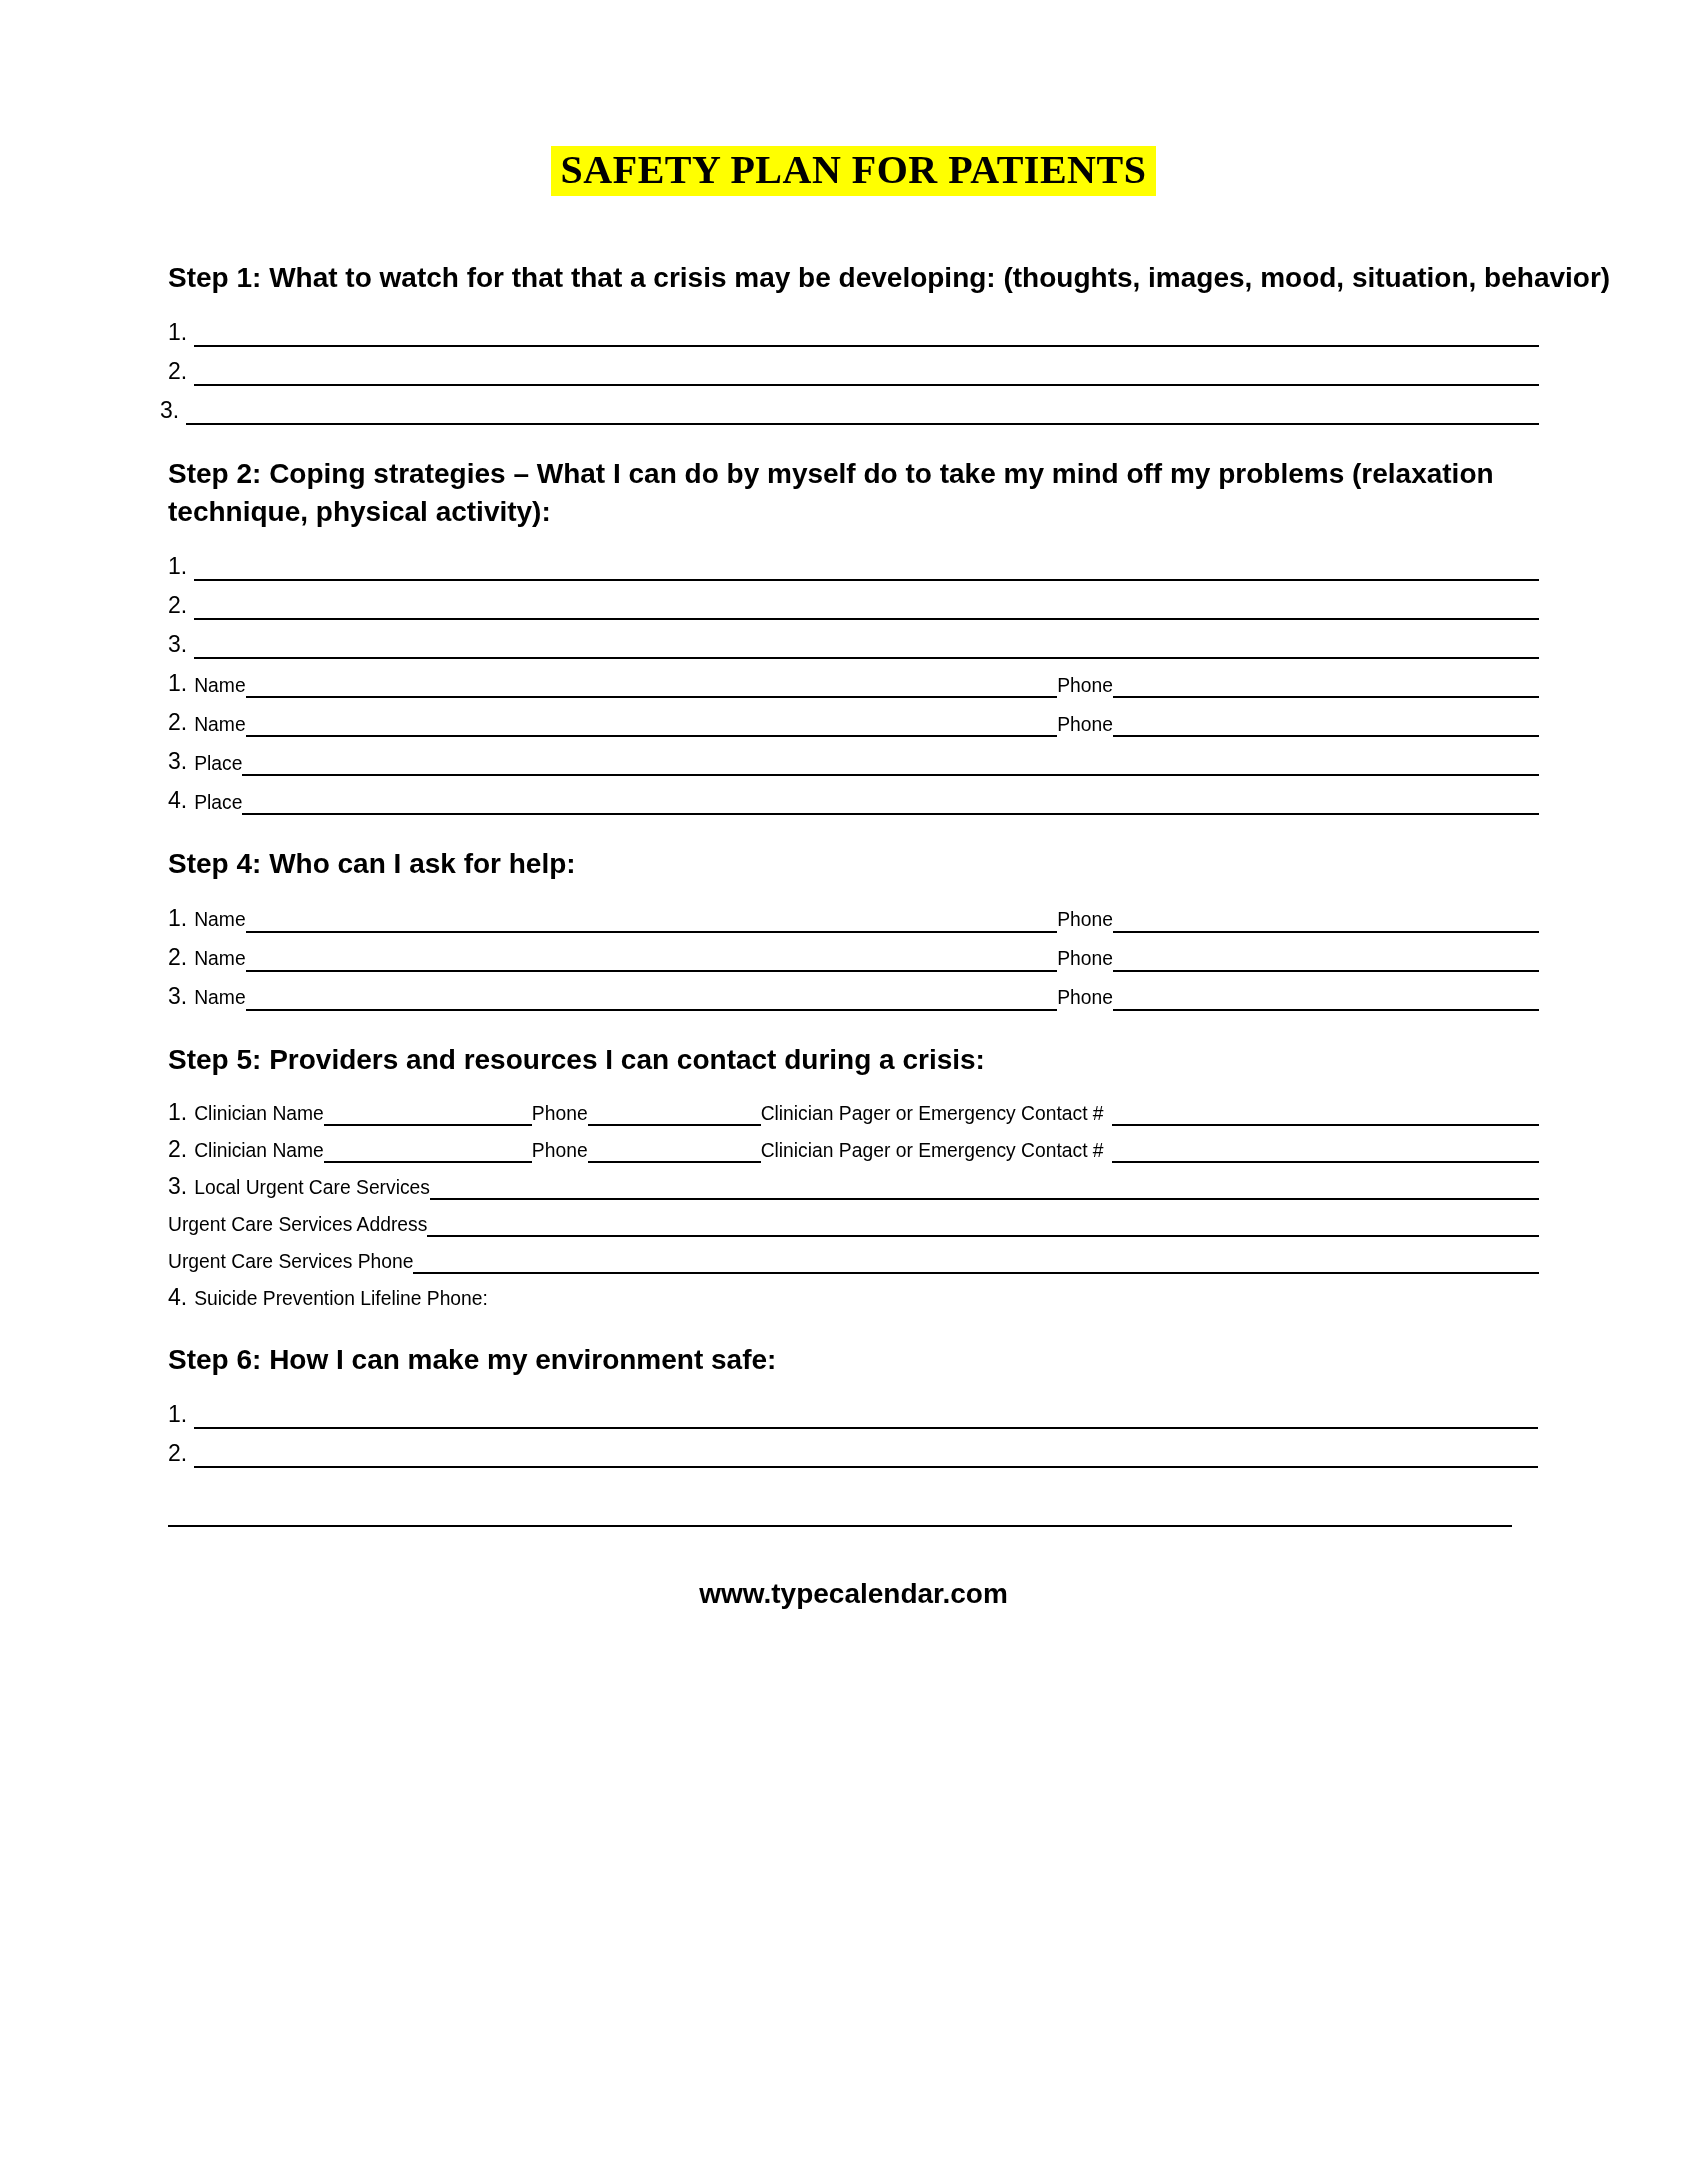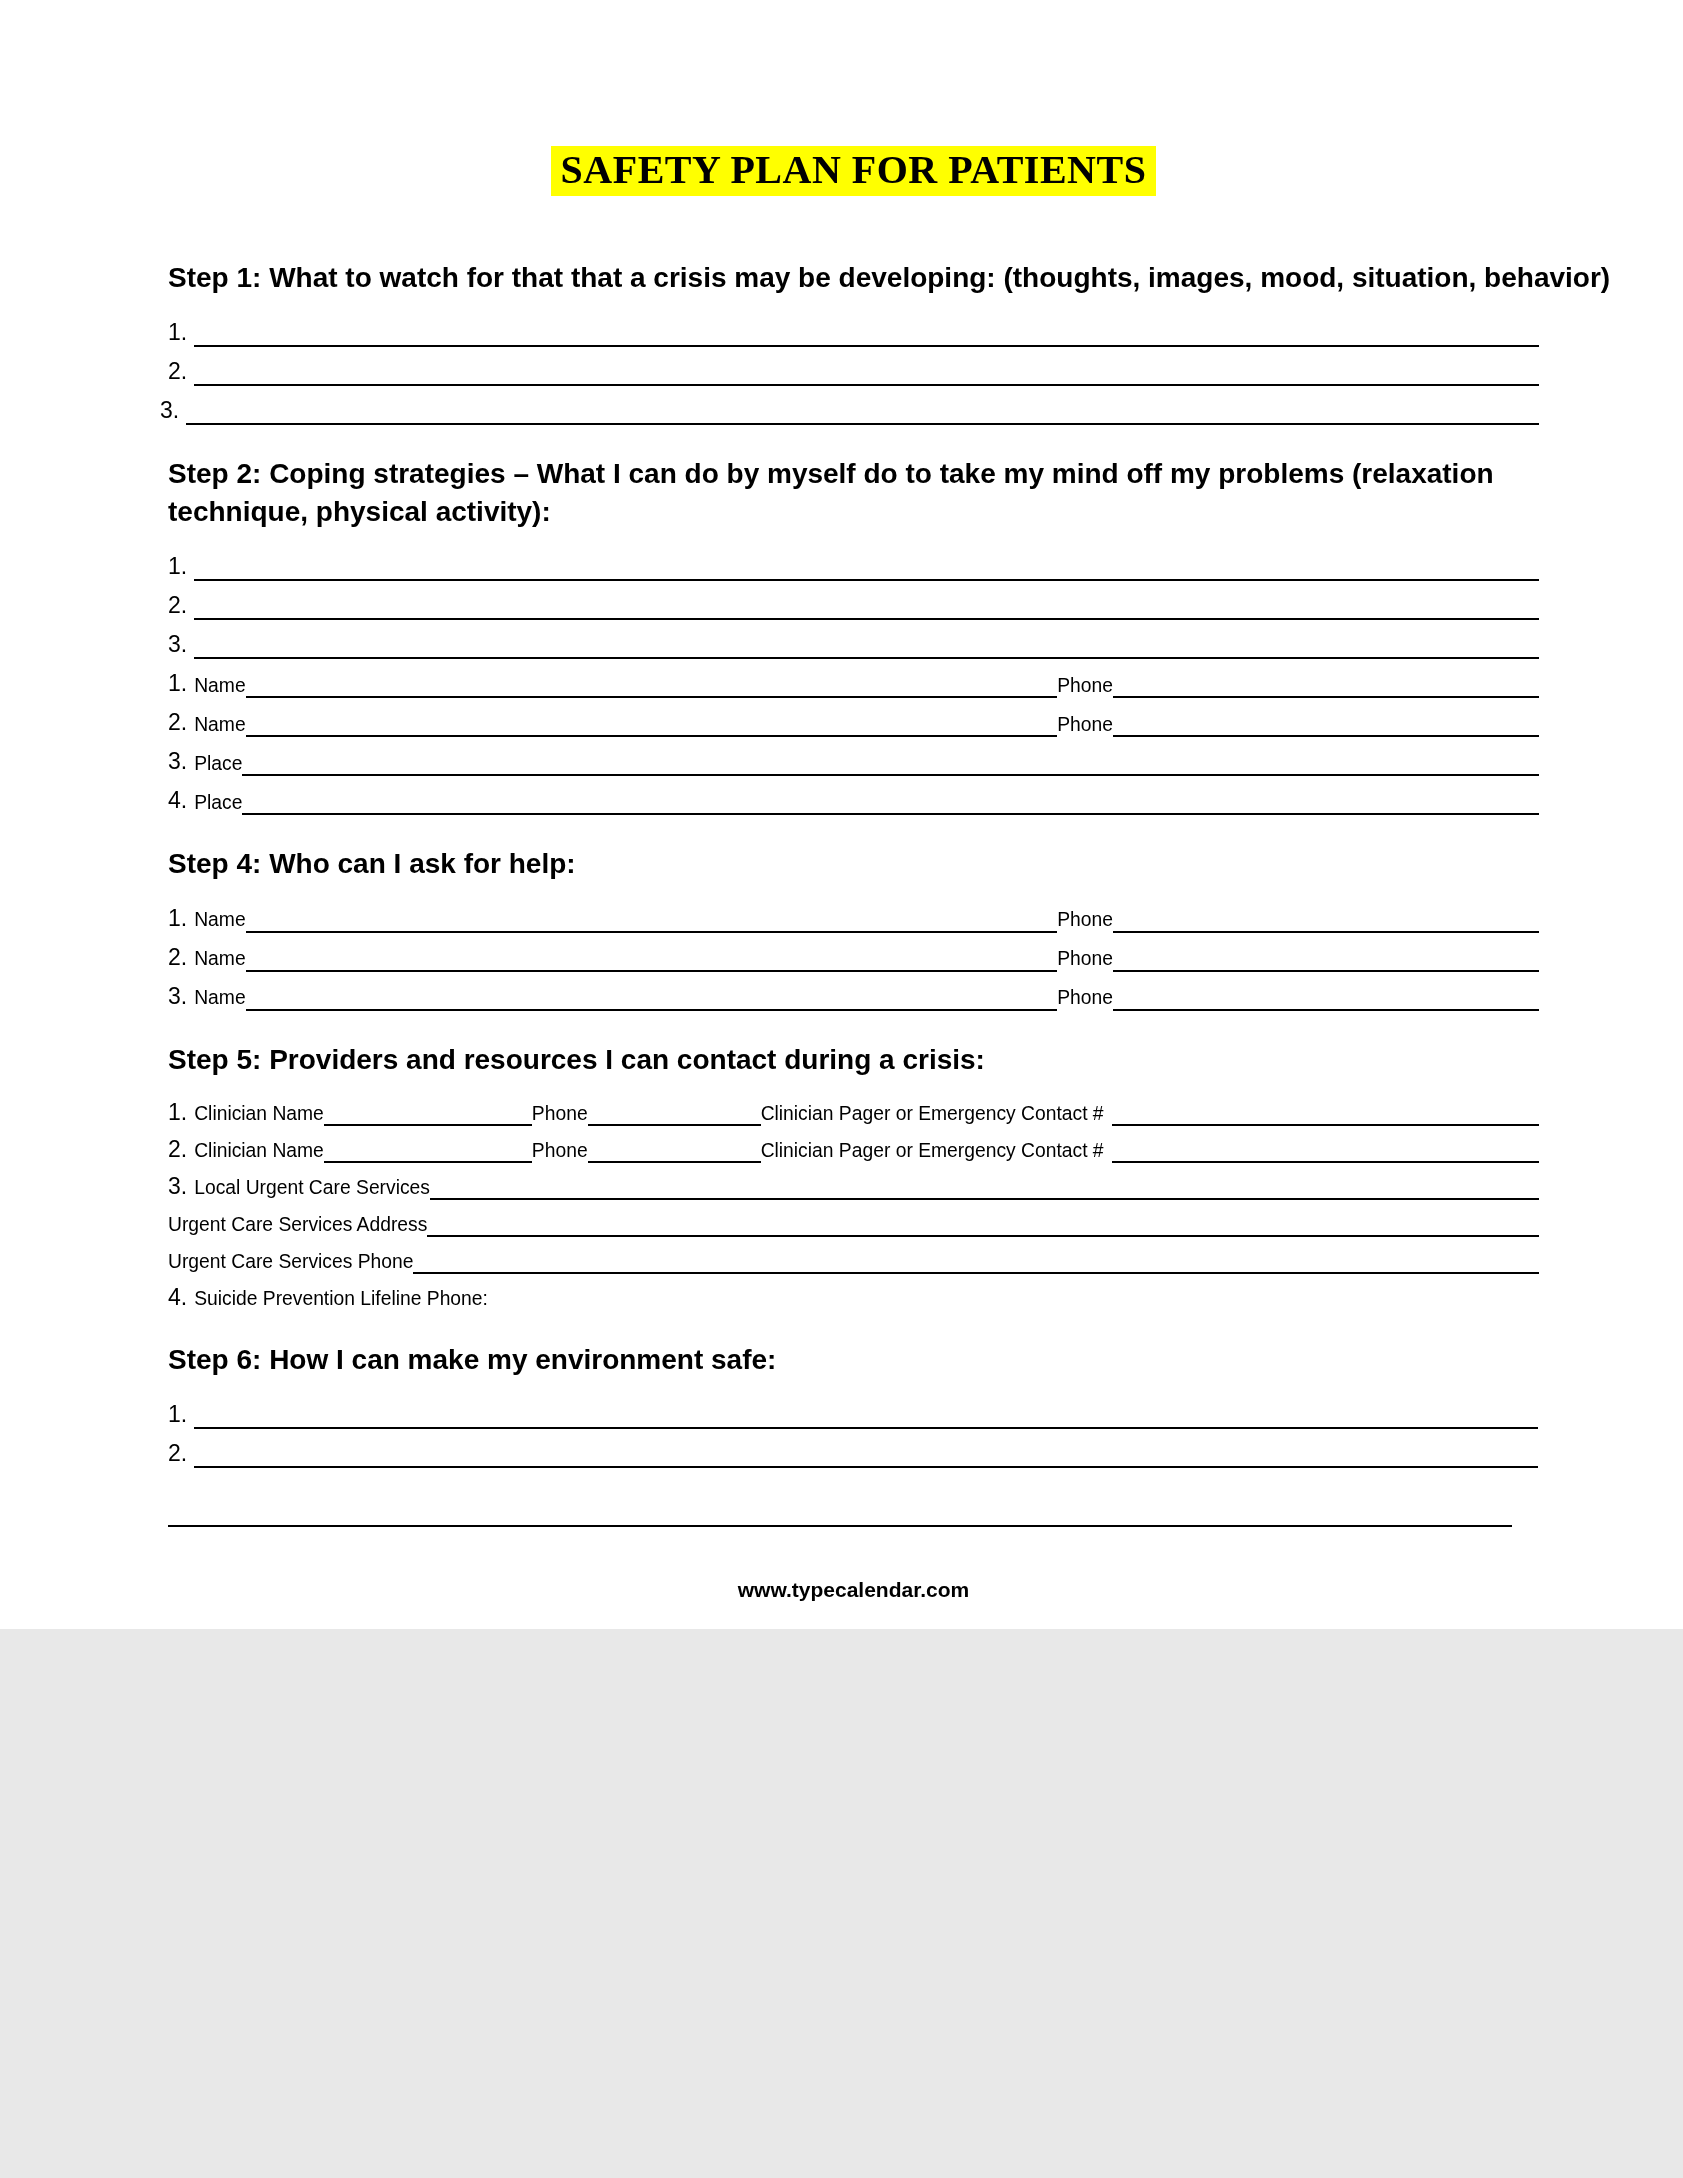--- a/index.html
+++ b/index.html
@@ -1,18 +1,18 @@
 <!DOCTYPE html>
 <html><head>
 <meta charset="utf-8">
 <style>
   html,body { margin:0; padding:0; background:#e8e8e8; }
   .page {
     position:relative;
-    width:1683px; height:1629px;
+    width:1683px; height:2178px;
     margin:0 auto;
     background:#ffffff;
     color:#000000;
     font-family:"Liberation Sans","DejaVu Sans",sans-serif;
     box-sizing:border-box;
     padding:146px 144px 0 168px;
   }
   .title-row { text-align:center; margin-bottom:63px; }
   .doc-title {
     display:inline-block;
@@ -55,21 +55,21 @@
   .closing-prompt { font-size:22px; margin-top:40px; }
   .closing-line {
     border-bottom:2.6px solid #000;
     width:1344px;
     height:0;
     margin-top:57px;
   }
   .footer {
     text-align:center;
     font-weight:700;
-    font-size:21px;
+    font-size:28px;
     margin-top:51px;
   }
   .s1-i3 { margin-left:-8px; }
 </style>
 </head>
 <body>
 
 <div class="page">
 
   <div class="title-row">

